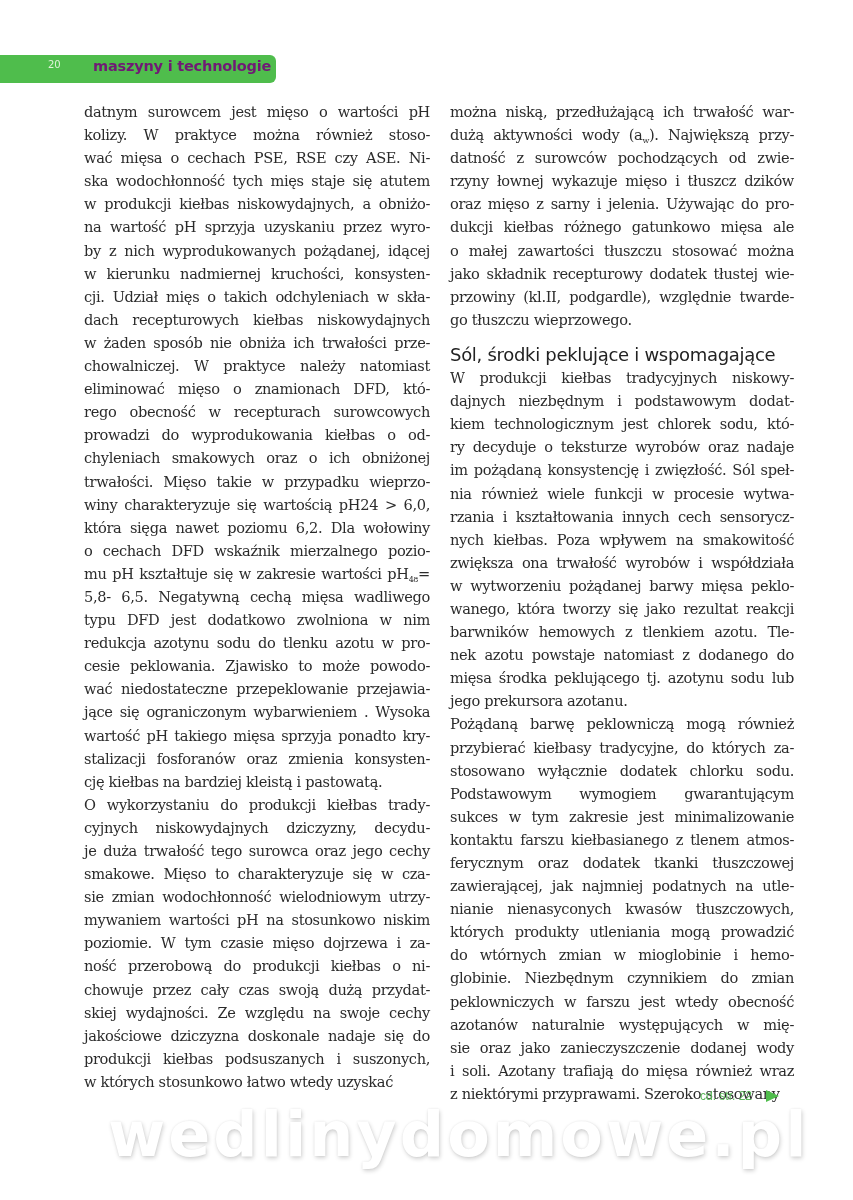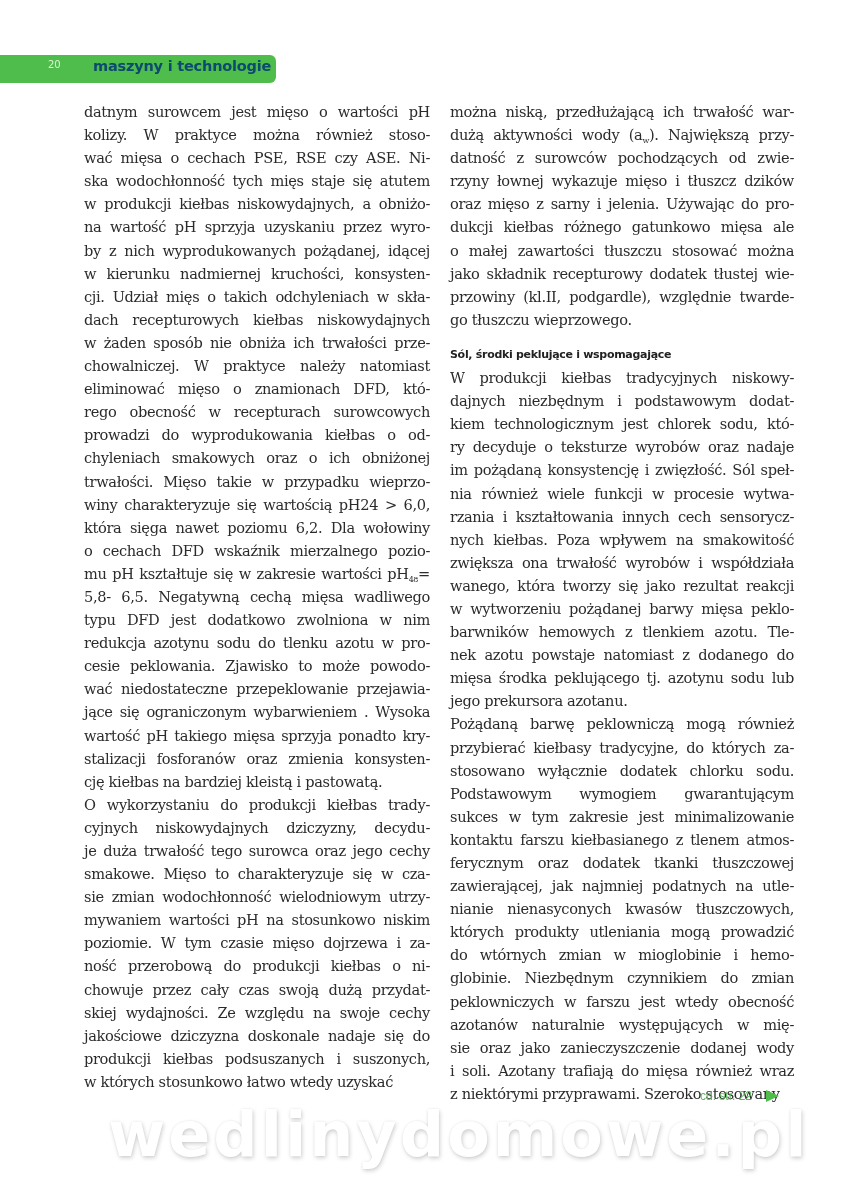--- a/index.html
+++ b/index.html
@@ -8,38 +8,38 @@
     position: absolute; left: 0; top: 55px; width: 276px; height: 28px;
     background: #4fbd4c; border-radius: 0 6px 6px 0;
     display: flex; align-items: center;
   }
   .page-num {
     position: absolute; left: 48px; top: 4px;
     font-family: "DejaVu Sans", sans-serif; font-size: 10px; color: #dff3d9;
   }
   .section-name {
     position: absolute; left: 93px; top: 3px;
-    font-family: "DejaVu Sans", sans-serif; font-weight: bold; font-size: 14.5px; color: #0c4a6e;
+    font-family: "DejaVu Sans", sans-serif; font-weight: bold; font-size: 14.5px; color: #701a75;
     letter-spacing: -0.2px;
   }
   .col {
     position: absolute; top: 100px;
     font-family: "DejaVu Serif", serif; font-size: 14.6px; color: #2b2b2b;
     line-height: 23.1px;
   }
   .col-left { left: 84px; width: 346px; }
   .col-right { left: 450px; width: 344px; }
   .line {
     display: block; white-space: nowrap; text-align: justify; text-align-last: justify;
     height: 23.1px; overflow: visible; letter-spacing: -0.35px;
   }
   .line.last { text-align-last: left; }
   .subhead {
     display: block; height: 23.1px; white-space: nowrap;
-    font-family: "DejaVu Sans", sans-serif; font-weight: bold; font-size: 11px; color: #222;
+    font-family: "DejaVu Sans", sans-serif; font-weight: normal; font-size: 18px; color: #222;
     letter-spacing: -0.3px; margin-top: 12px;
   }
   sub { font-size: 8px; vertical-align: -3px; line-height: 0; }
   .continue {
     position: absolute; left: 700px; top: 1089px;
     font-family: "Liberation Sans", sans-serif; font-size: 12px; color: #5bb85a;
     display: flex; align-items: center; gap: 14px;
   }
   .arrow {
     width: 0; height: 0; border-top: 6px solid transparent; border-bottom: 6px solid transparent;
@@ -120,22 +120,22 @@
     <span class="subhead">Sól, środki peklujące i wspomagające</span>
     <span class="line">W produkcji kiełbas tradycyjnych niskowy-</span>
     <span class="line">dajnych niezbędnym i podstawowym dodat-</span>
     <span class="line">kiem technologicznym jest chlorek sodu, któ-</span>
     <span class="line">ry decyduje o teksturze wyrobów oraz nadaje</span>
     <span class="line">im pożądaną konsystencję i zwięzłość. Sól speł-</span>
     <span class="line">nia również wiele funkcji w procesie wytwa-</span>
     <span class="line">rzania i kształtowania innych cech sensorycz-</span>
     <span class="line">nych kiełbas. Poza wpływem na smakowitość</span>
     <span class="line">zwiększa ona trwałość wyrobów i współdziała</span>
+    <span class="line">w wytworzeniu pożądanej barwy mięsa peklo-</span>
     <span class="line">wanego, która tworzy się jako rezultat reakcji</span>
-    <span class="line">w wytworzeniu pożądanej barwy mięsa peklo-</span>
     <span class="line">barwników hemowych z tlenkiem azotu. Tle-</span>
     <span class="line">nek azotu powstaje natomiast z dodanego do</span>
     <span class="line">mięsa środka peklującego tj. azotynu sodu lub</span>
     <span class="line last">jego prekursora azotanu.</span>
     <span class="line">Pożądaną barwę peklowniczą mogą również</span>
     <span class="line">przybierać kiełbasy tradycyjne, do których za-</span>
     <span class="line">stosowano wyłącznie dodatek chlorku sodu.</span>
     <span class="line">Podstawowym wymogiem gwarantującym</span>
     <span class="line">sukces w tym zakresie jest minimalizowanie</span>
     <span class="line">kontaktu farszu kiełbasianego z tlenem atmos-</span>

